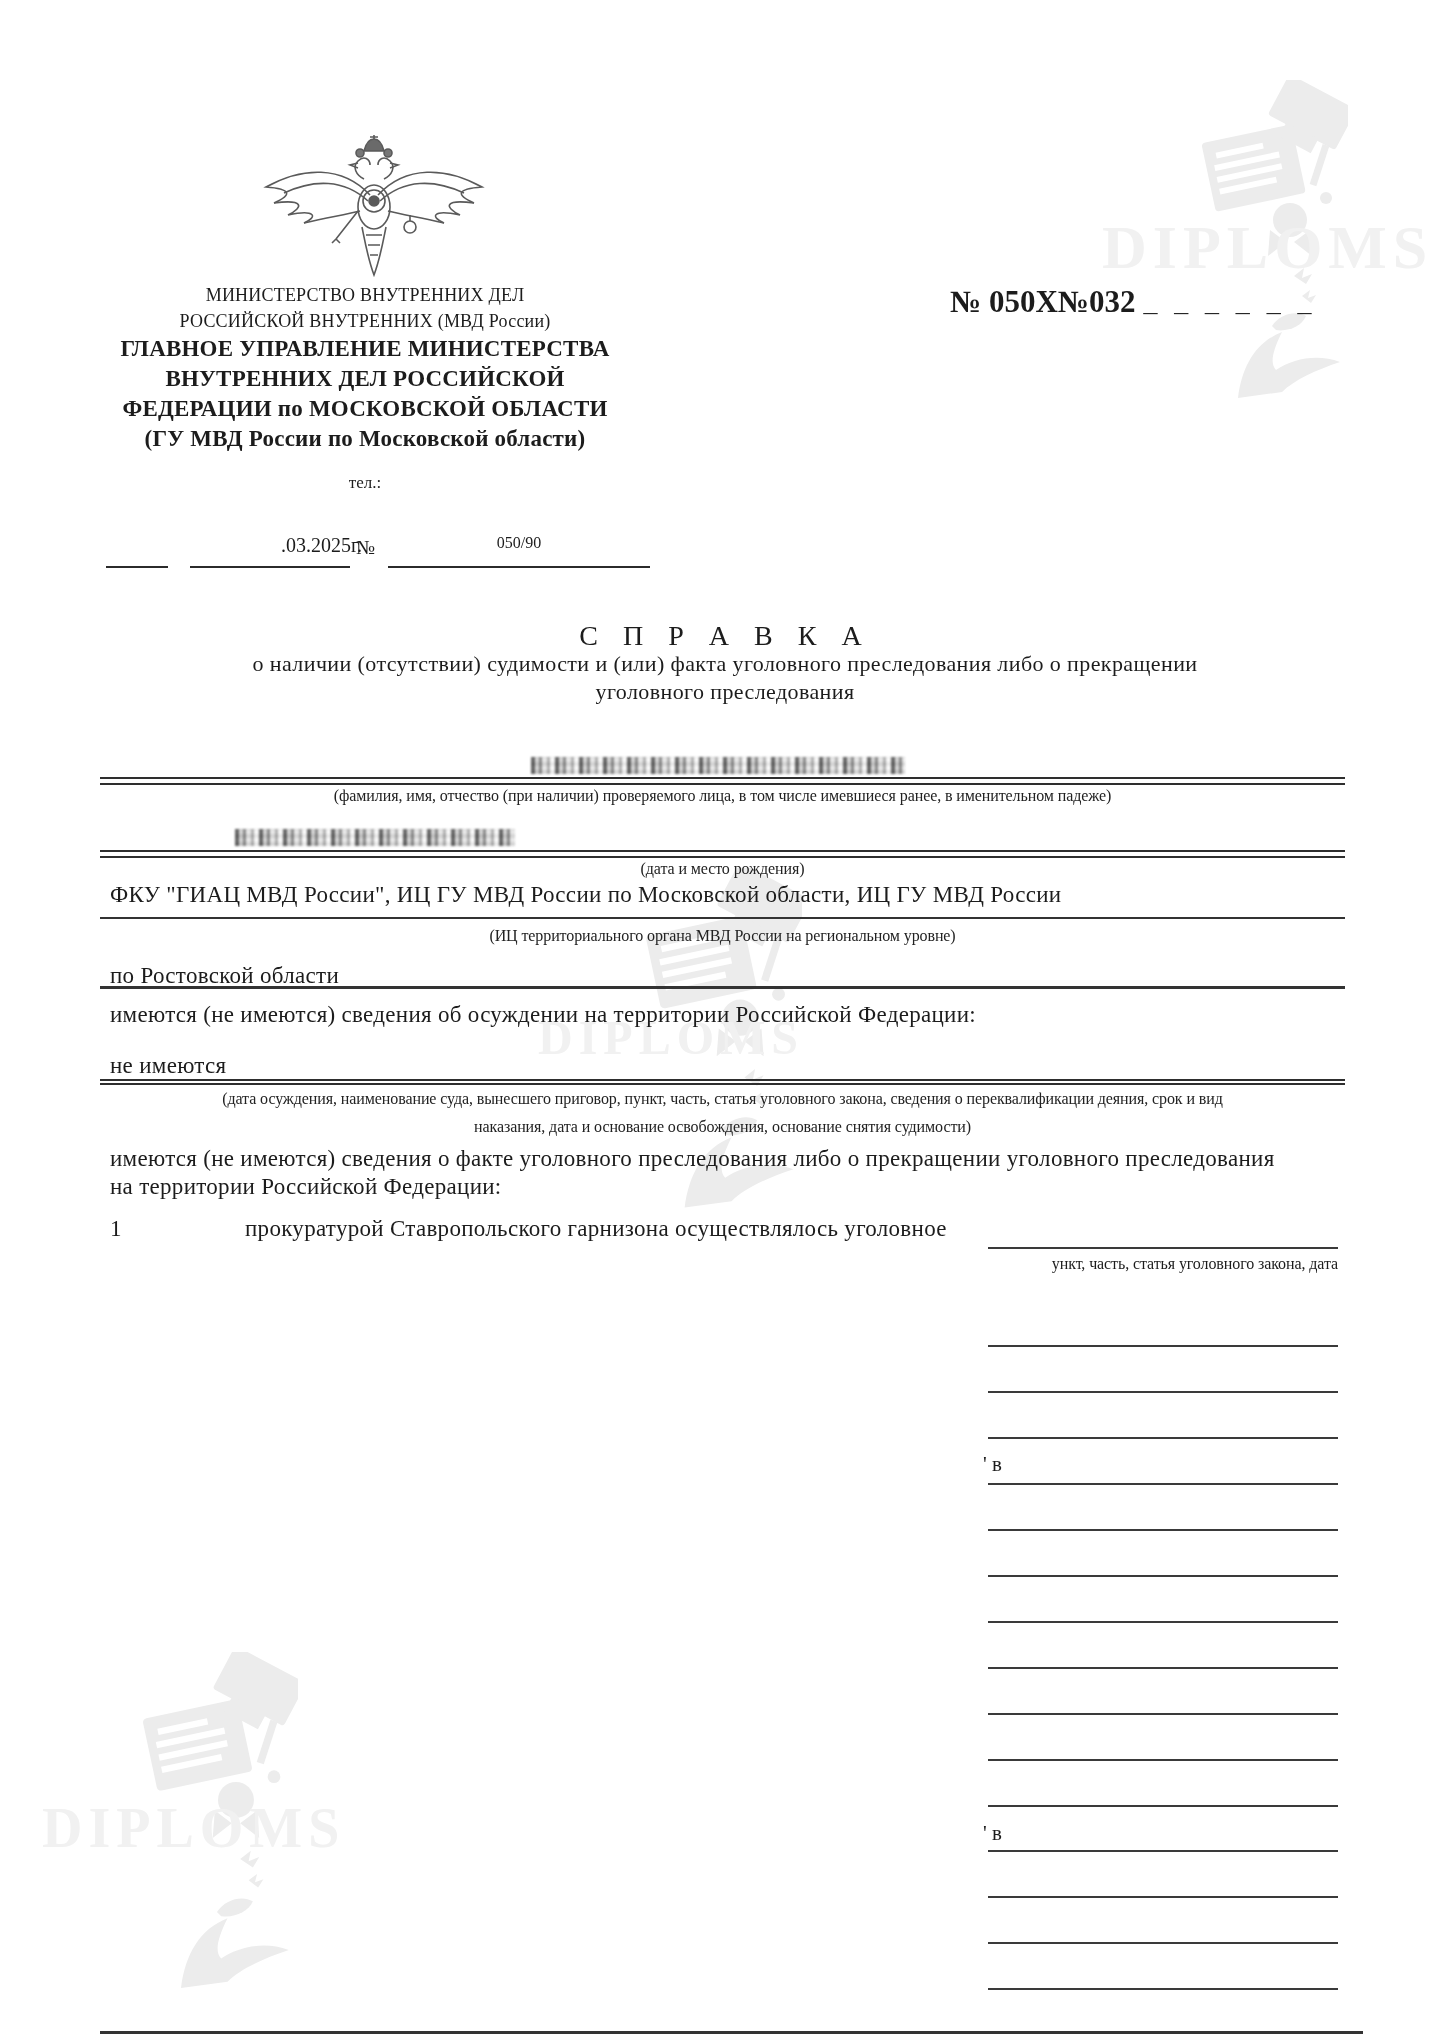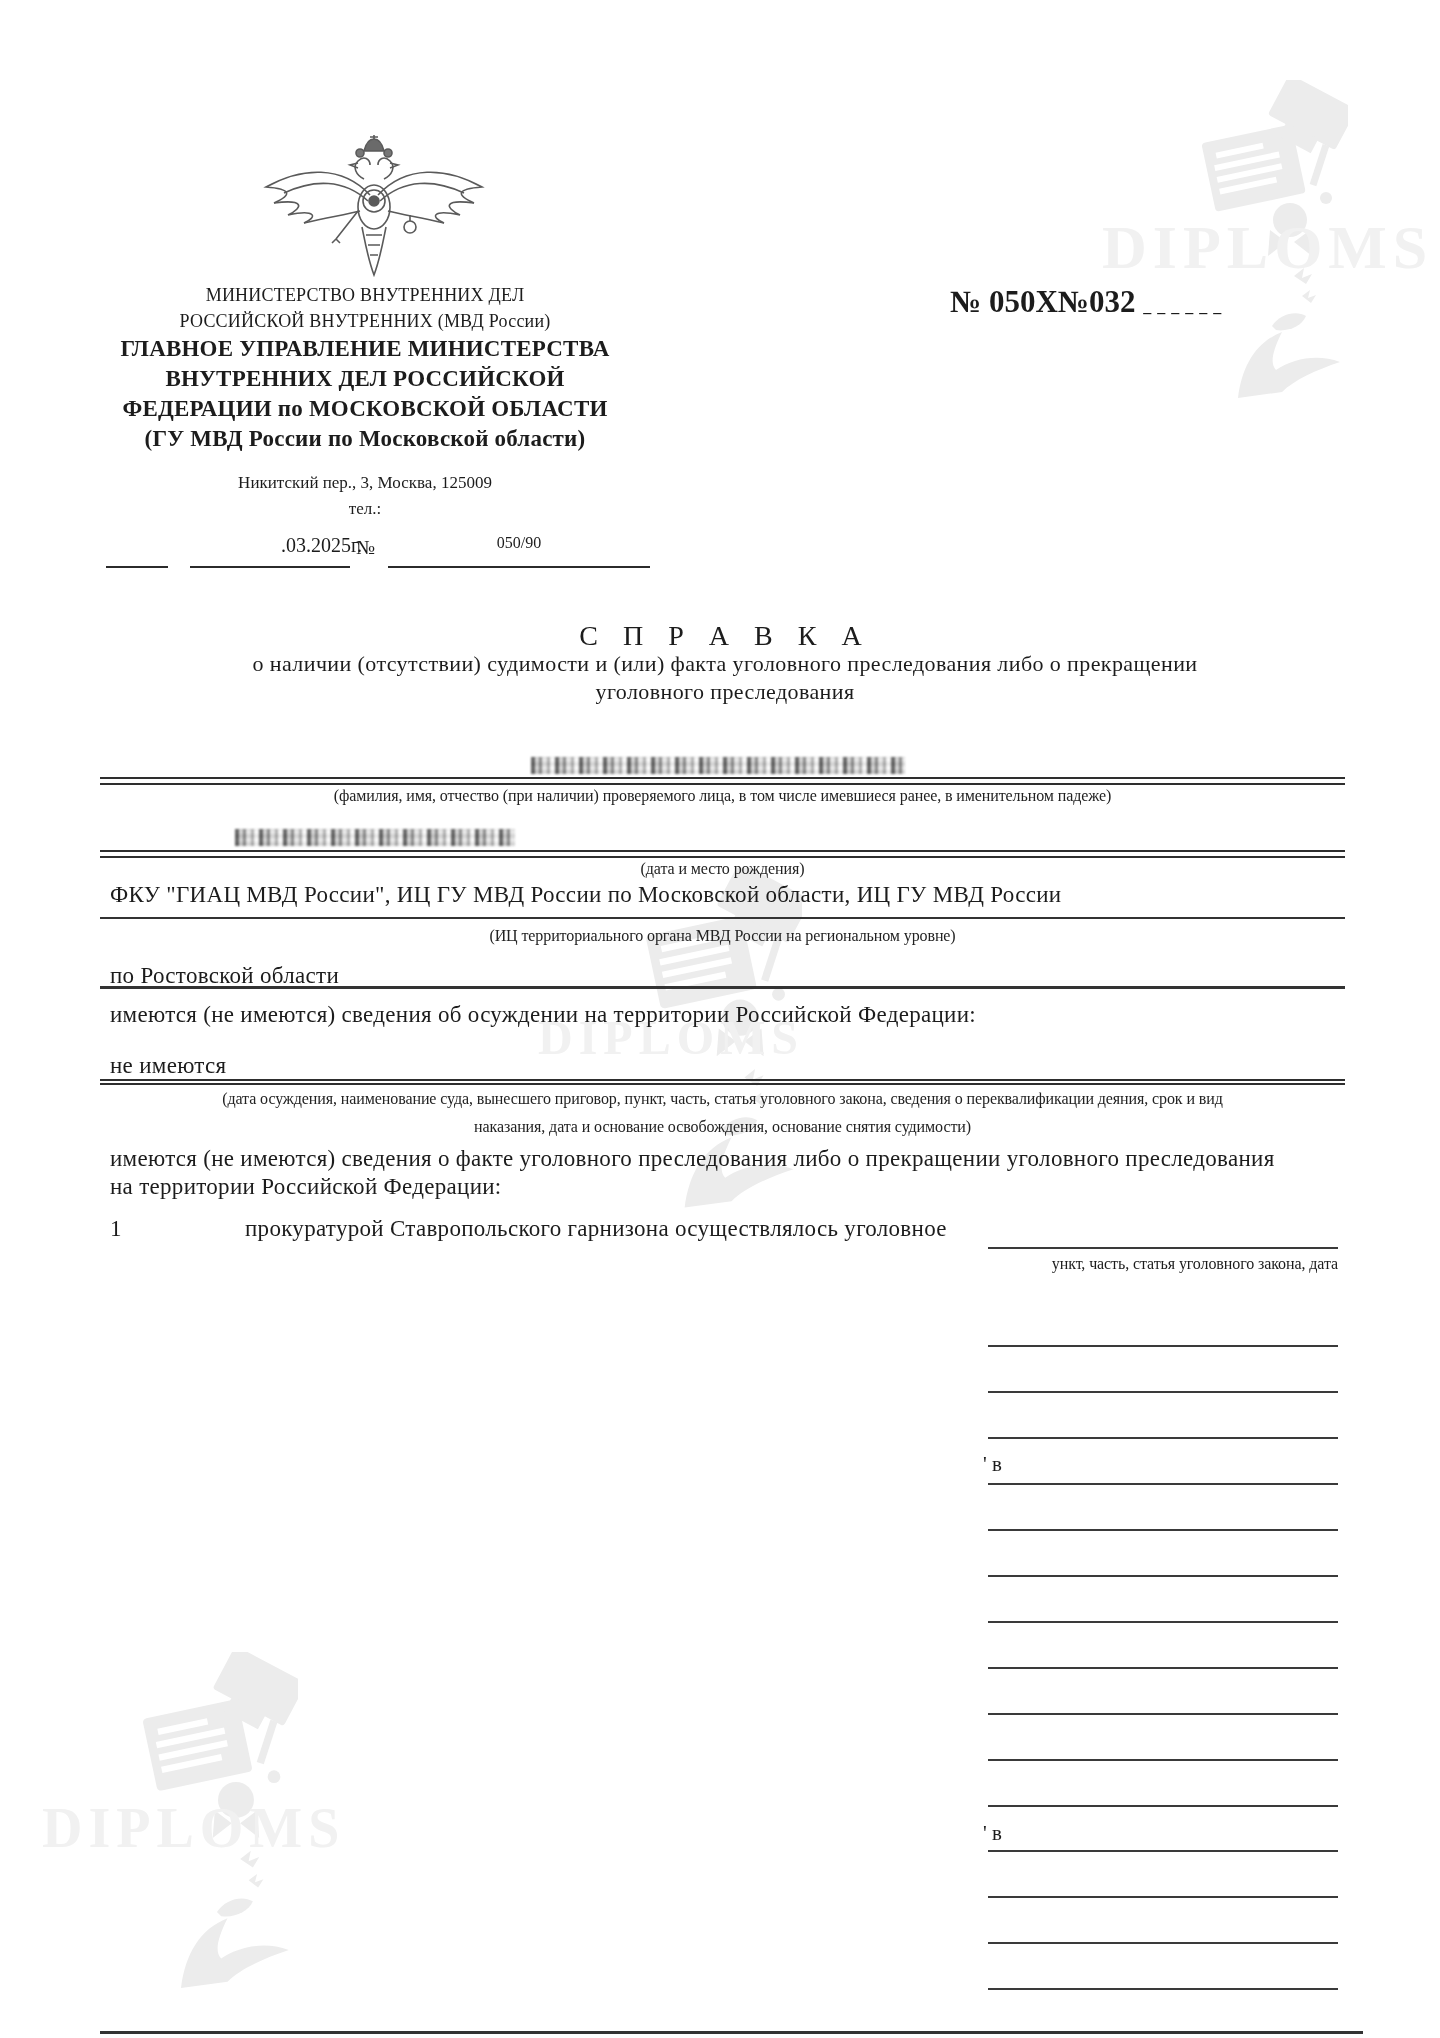--- a/index.html
+++ b/index.html
@@ -12,21 +12,21 @@
     font-family:"Liberation Serif","DejaVu Serif",serif;
     color:#1c1c1c;
   }
   .abs{position:absolute;}
   
   .org-block{left:90px;top:282px;width:550px;text-align:center;}
   .org-reg{font-size:18px;line-height:26px;letter-spacing:.2px;}
   .org-bold{font-size:23px;line-height:30px;font-weight:bold;letter-spacing:.2px;}
   .addr{left:90px;top:470px;width:550px;text-align:center;font-size:17px;line-height:26px;}
   .doc-number{left:950px;top:284px;font-size:31px;font-weight:bold;white-space:nowrap;}
-  .doc-number-tail{font-size:16px;font-weight:bold;letter-spacing:1px;}
+  .doc-number-tail{font-size:24px;font-weight:bold;letter-spacing:1px;font-family:Liberation Mono, monospace;}
   
   .u-line{border-bottom:2px solid #2b2b2b;height:0;}
   .date-text{left:178px;top:534px;width:184px;text-align:right;font-size:20px;}
   .no-sign{left:356px;top:536px;font-size:20px;}
   .ref-text{left:388px;top:534px;width:262px;text-align:center;font-size:16px;}
   
   .title-main{left:100px;top:620px;width:1250px;text-align:center;font-size:28px;letter-spacing:9px;}
   .title-sub{left:100px;top:650px;width:1250px;text-align:center;font-size:22px;line-height:28px;letter-spacing:.4px;}
   
   .dline{height:4px;border-top:2px solid #2e2e2e;border-bottom:2px solid #2e2e2e;}
@@ -178,21 +178,20 @@
     <div class="org-bold">ФЕДЕРАЦИИ по МОСКОВСКОЙ ОБЛАСТИ</div>
     <div class="org-bold">(ГУ МВД России по Московской области)</div>
   </div>
 
   <div class="abs doc-number">
     <span>№ 050Х№032</span>
     <span class="doc-number-tail">_ _ _ _ _ _</span>
   </div>
 
   <div class="abs addr">
-    <div>Никитский пер., 3, Москва, 125009</div>
     <div>тел.:</div>
   </div>
 
   <div class="abs u-line" style="left:106px;top:566px;width:62px;"></div>
   <div class="abs date-text">.03.2025г.</div>
   <div class="abs u-line" style="left:190px;top:566px;width:160px;"></div>
   <div class="abs no-sign">№</div>
   <div class="abs ref-text">050/90</div>
   <div class="abs u-line" style="left:388px;top:566px;width:262px;"></div>
 

